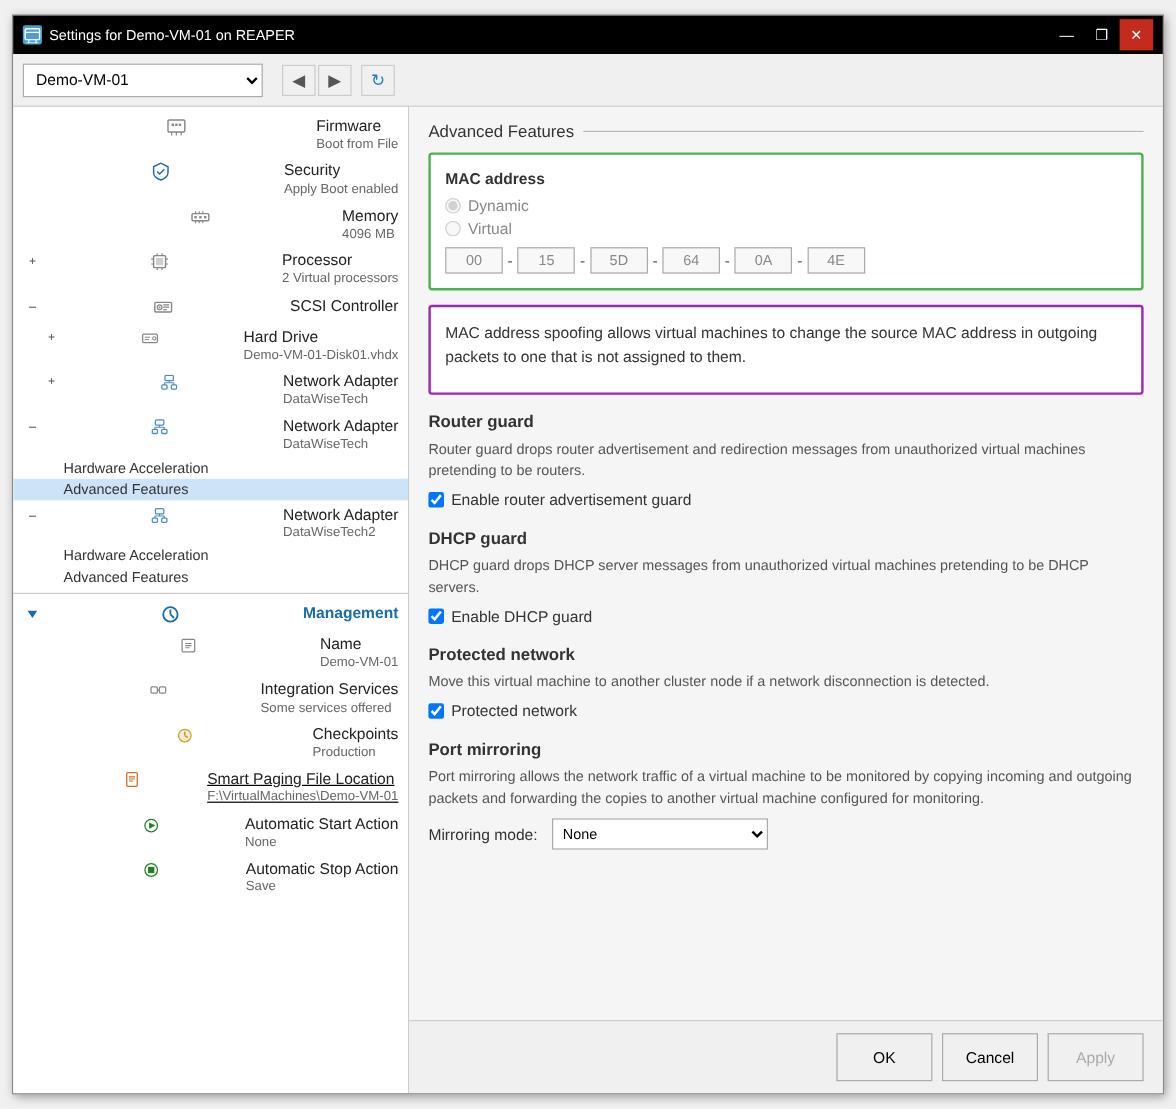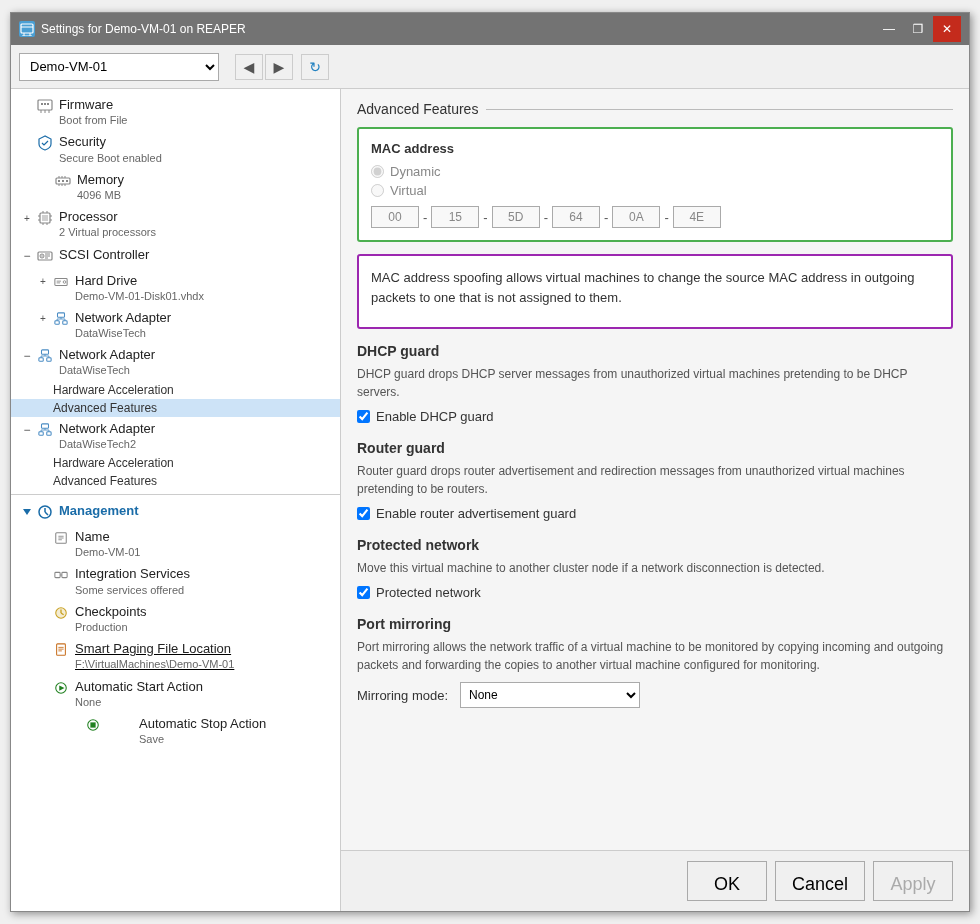--- a/index.html
+++ b/index.html
@@ -16,21 +16,21 @@
     .window {
       width: 960px;
       height: 900px;
       background: #f0f0f0;
       border: 1px solid #888;
       box-shadow: 2px 2px 8px rgba(0,0,0,0.4);
       display: flex;
       flex-direction: column;
     }
     .titlebar {
-      background: #737373;
+      background: #000000;
       color: white;
       height: 32px;
       display: flex;
       align-items: center;
       padding: 0 8px;
       flex-shrink: 0;
     }
     .titlebar-icon {
       width: 16px;
       height: 16px;
@@ -135,20 +135,21 @@
     .sidebar-scroll::-webkit-scrollbar { width: 14px; }
     .sidebar-scroll::-webkit-scrollbar-track { background: #f0f0f0; }
     .sidebar-scroll::-webkit-scrollbar-thumb { background: #b0b0b0; border: 2px solid #f0f0f0; }
 
     .tree-item {
       display: flex;
       align-items: flex-start;
       padding: 3px 8px 3px 0;
       cursor: pointer;
       user-select: none;
+      justify-content: space-between;
     }
     .tree-item.selected { background: #cde3f7; }
     .tree-item.management-header { color: #1a6ca8; font-weight: bold; }
     .expander {
       width: 16px;
       height: 20px;
       display: flex;
       align-items: center;
       justify-content: center;
       flex-shrink: 0;
@@ -276,21 +277,21 @@
       border-top: 1px solid #ccc;
       background: #f0f0f0;
       flex-shrink: 0;
     }
     .dialog-btn {
       min-width: 80px;
       height: 40px;
       border: 1px solid #aaa;
       background: #f0f0f0;
       cursor: pointer;
-      font-size: 18px;
+      font-size: 13px;
       padding: 12px 16px;
     }
     .dialog-btn.disabled { color: #aaa; cursor: default; }
 
     .divider-line {
       border: none;
       border-top: 1px solid #ccc;
       margin: 4px 0;
     }
   </style>
@@ -355,21 +356,21 @@
         <div class="tree-item" style="padding-left:8px;">
           <span class="expander"></span>
           <span class="item-icon">
             <svg width="16" height="16" viewBox="0 0 16 16">
                 <path d="M8 1L2 4v5c0 3 3 5 6 6 3-1 6-3 6-6V4z" fill="none" stroke="#1a6ca8" stroke-width="1.2"></path>
                 <path d="M5 8l2 2 4-4" stroke="#1a6ca8" stroke-width="1.2" fill="none"></path>
               </svg>
           </span>
           <div class="item-text">
             <span class="item-label">Security</span>
-            <span class="item-sublabel">Secure Boot enabled</span>
+            <span class="item-sublabel">Apply Boot enabled</span>
           </div>
         </div>
 
         <div class="tree-item" style="padding-left:26px;">
           <span class="expander"></span>
           <span class="item-icon">
             <svg width="16" height="16" viewBox="0 0 16 16">
                 <rect x="1" y="5" width="14" height="6" rx="1" fill="none" stroke="#888" stroke-width="1.2"></rect>
                 <line x1="4" y1="11" x2="4" y2="13" stroke="#888" stroke-width="1"></line>
                 <line x1="7" y1="11" x2="7" y2="13" stroke="#888" stroke-width="1"></line>
@@ -658,34 +659,34 @@
             <span class="mac-sep">-</span>
             <input type="text" class="mac-octet" value="4E" disabled="" style="">
           </div>
         </div>
 
         <div class="spoofing-box">
           <div class="spoofing-text">MAC address spoofing allows virtual machines to change the source MAC address in outgoing packets to one that is not assigned to them.</div>
         </div>
 
         <div class="feature-section">
+          <div class="feature-section-title">Router guard</div>
+          <div class="feature-desc">Router guard drops router advertisement and redirection messages from unauthorized virtual machines pretending to be routers.</div>
+          <div class="check-row">
+            <input type="checkbox" id="router-guard" checked="" style="">
+            <label class="check-label" for="router-guard">Enable router advertisement guard</label>
+          </div>
+        </div>
+
+        <div class="feature-section">
           <div class="feature-section-title">DHCP guard</div>
           <div class="feature-desc">DHCP guard drops DHCP server messages from unauthorized virtual machines pretending to be DHCP servers.</div>
           <div class="check-row">
             <input type="checkbox" id="dhcp-guard" checked="" style="">
             <label class="check-label" for="dhcp-guard">Enable DHCP guard</label>
-          </div>
-        </div>
-
-        <div class="feature-section">
-          <div class="feature-section-title">Router guard</div>
-          <div class="feature-desc">Router guard drops router advertisement and redirection messages from unauthorized virtual machines pretending to be routers.</div>
-          <div class="check-row">
-            <input type="checkbox" id="router-guard" checked="" style="">
-            <label class="check-label" for="router-guard">Enable router advertisement guard</label>
           </div>
         </div>
 
         <div class="feature-section">
           <div class="feature-section-title">Protected network</div>
           <div class="feature-desc">Move this virtual machine to another cluster node if a network disconnection is detected.</div>
           <div class="check-row">
             <input type="checkbox" id="protected-net" checked="" style="">
             <label class="check-label" for="protected-net">Protected network</label>
           </div>

